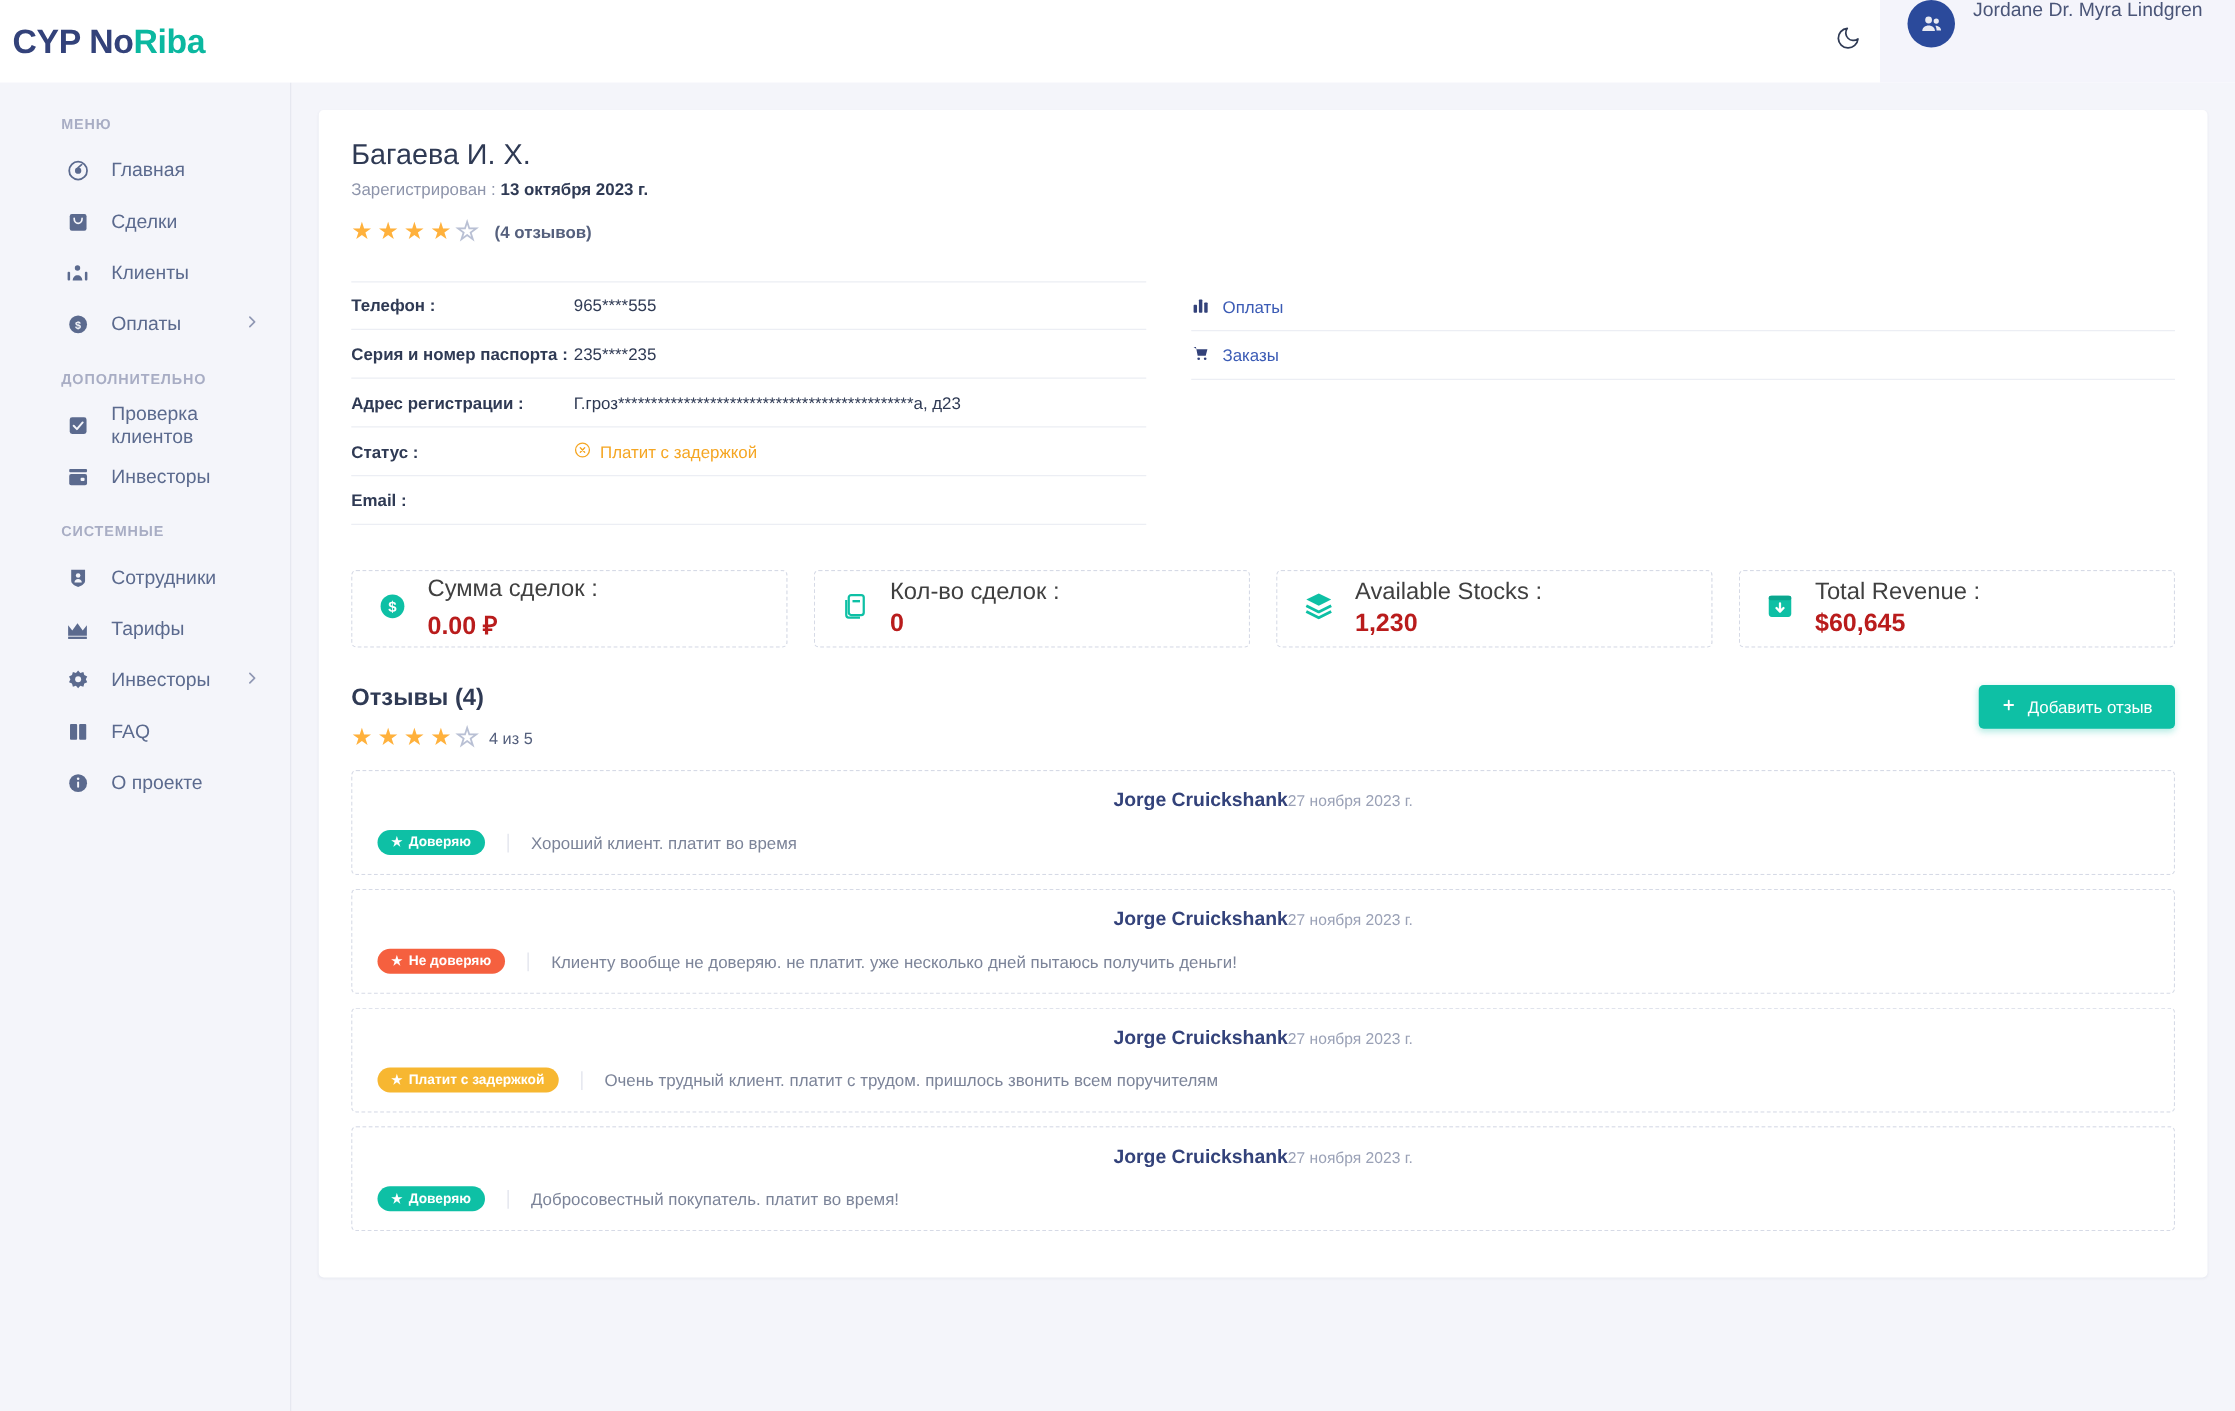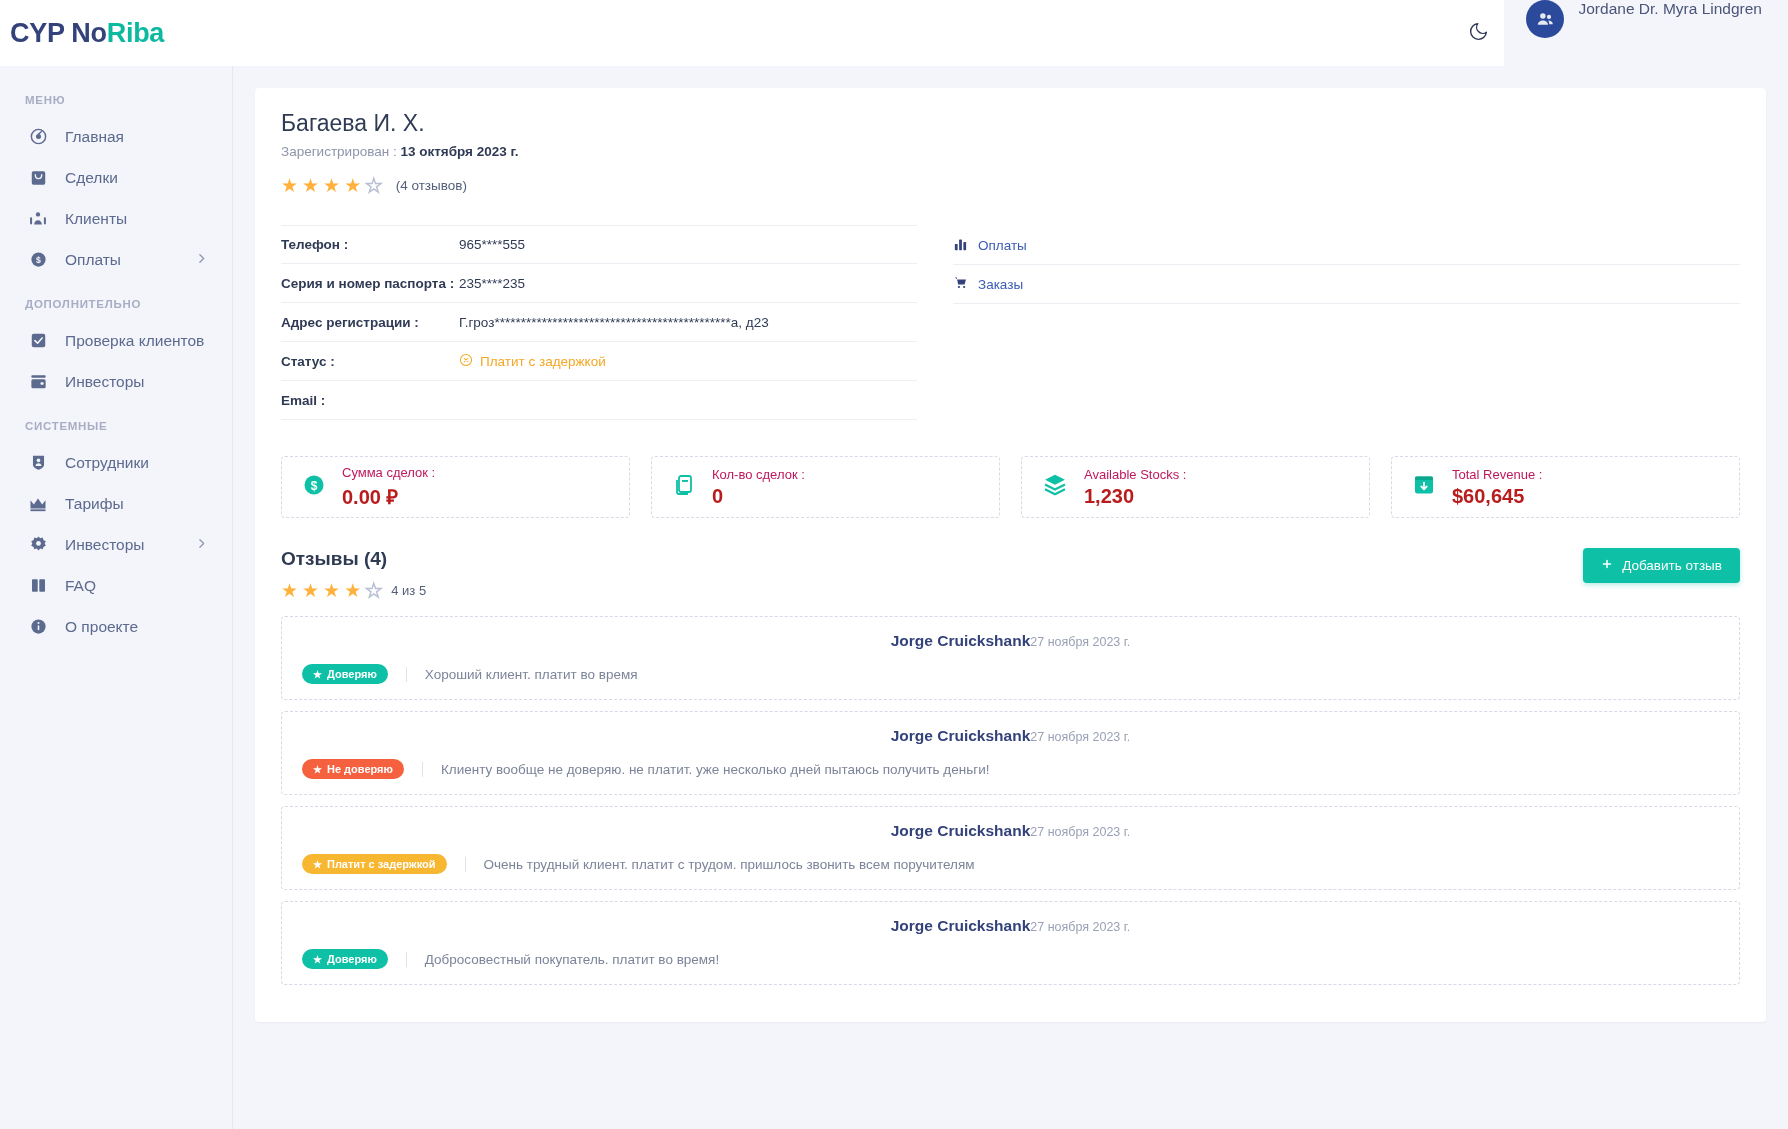--- a/index.html
+++ b/index.html
@@ -44,20 +44,21 @@
 
   
   .layout { display: flex; height: calc(1129px - 66px); }
 
   
   .sidebar {
     width: 233px; background: #f4f5fa;
     border-right: 1px solid #e6e8f0;
     padding-top: 28px;
     flex-shrink: 0;
+    padding-left: 24px;
   }
   .sec-title {
     font-size: 11.5px; font-weight: 700; letter-spacing: 0.7px;
     color: #a8adc4; text-transform: uppercase;
     padding: 0 0 10px 25px;
   }
   .sec-title.spaced { padding-top: 18px; }
   .nav-item {
     display: flex; align-items: center;
     height: 41px; padding: 0 20px 0 27px;
@@ -86,21 +87,21 @@
   .client-name {
     font-size: 23px; color: #2f3a54; font-weight: 400;
     margin-bottom: 7px;
   }
   .reg-line { font-size: 13.5px; color: #8e95ab; margin-bottom: 17px; }
   .reg-line b { color: #2f3a54; font-weight: 700; }
 
   .stars { display: inline-flex; align-items: center; gap: 4px; vertical-align: middle; }
   .star { font-size: 19px; line-height: 1; color: #ffb13c; }
   .star.empty { color: #ffffff; -webkit-text-stroke: 1.4px #b9c0d4; }
-  .reviews-count { font-size: 13.5px; color: #55607d; margin-left: 9px; }
+  .reviews-count { font-size: 13.5px; color: #55607d; margin-left: 9px; font-weight: bold; }
 
   .info-wrap { display: flex; margin-top: 30px; }
   .info-table { width: 636px; flex-shrink: 0; }
   .info-row {
     display: flex; align-items: center;
     height: 39px; border-bottom: 1px solid #eceef4;
   }
   .info-row:first-child { border-top: 1px solid #eceef4; }
   .info-label {
     width: 178px; font-size: 13.5px; color: #2f3a54; font-weight: 700;
@@ -118,21 +119,21 @@
   .link-row:first-child { border-top: 1px solid transparent; }
 
   
   .stats { display: flex; gap: 21px; margin-top: 36px; }
   .stat {
     flex: 1; border: 1px dashed #d6dae6; border-radius: 4px;
     height: 62px; display: flex; align-items: center; gap: 16px;
     padding: 0 20px;
   }
   .stat-text { display: flex; flex-direction: column; gap: 3px; }
-  .stat-label { font-size: 13px; color: #be185d; }
+  .stat-label { font-size: 19px; color: #404040; }
   .stat-value { font-size: 20px; color: #b91c1c; font-weight: bold; }
 
   
   .rev-head {
     display: flex; align-items: flex-start;
     justify-content: space-between; margin-top: 30px;
   }
   .rev-title { font-size: 19px; color: #2f3a54; font-weight: 700; }
   .rev-sub { margin-top: 11px; display: flex; align-items: center; }
   .rev-sub .txt { font-size: 13px; color: #55607d; margin-left: 9px; }

